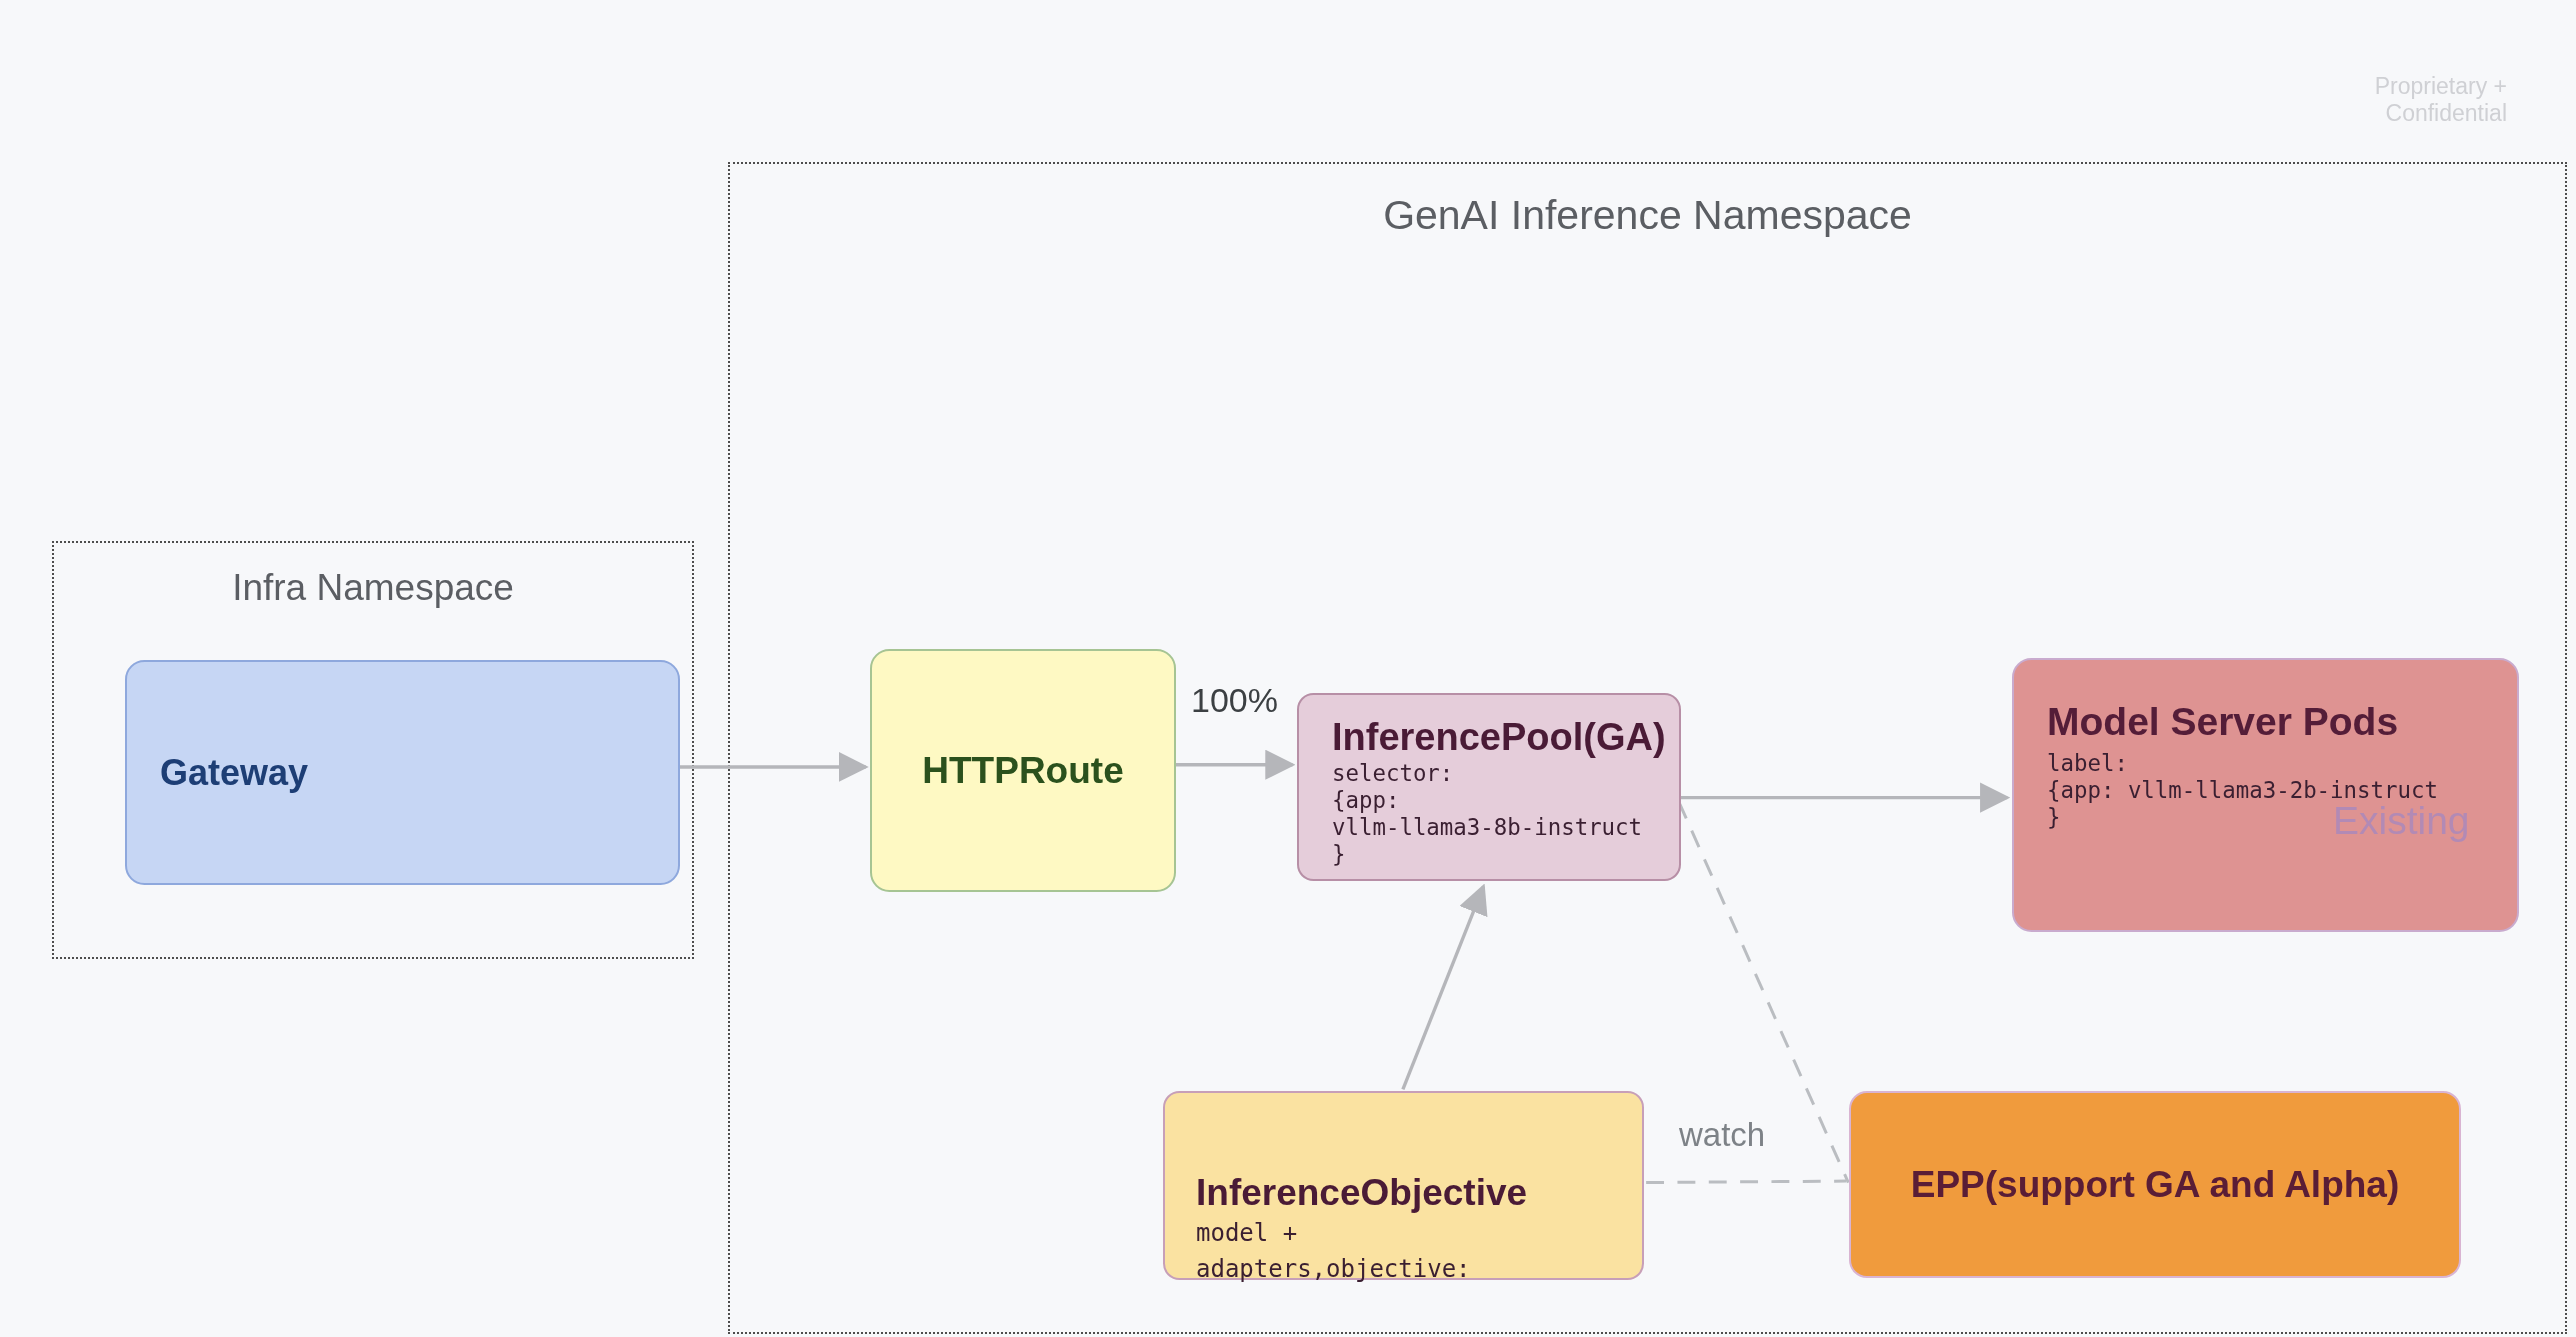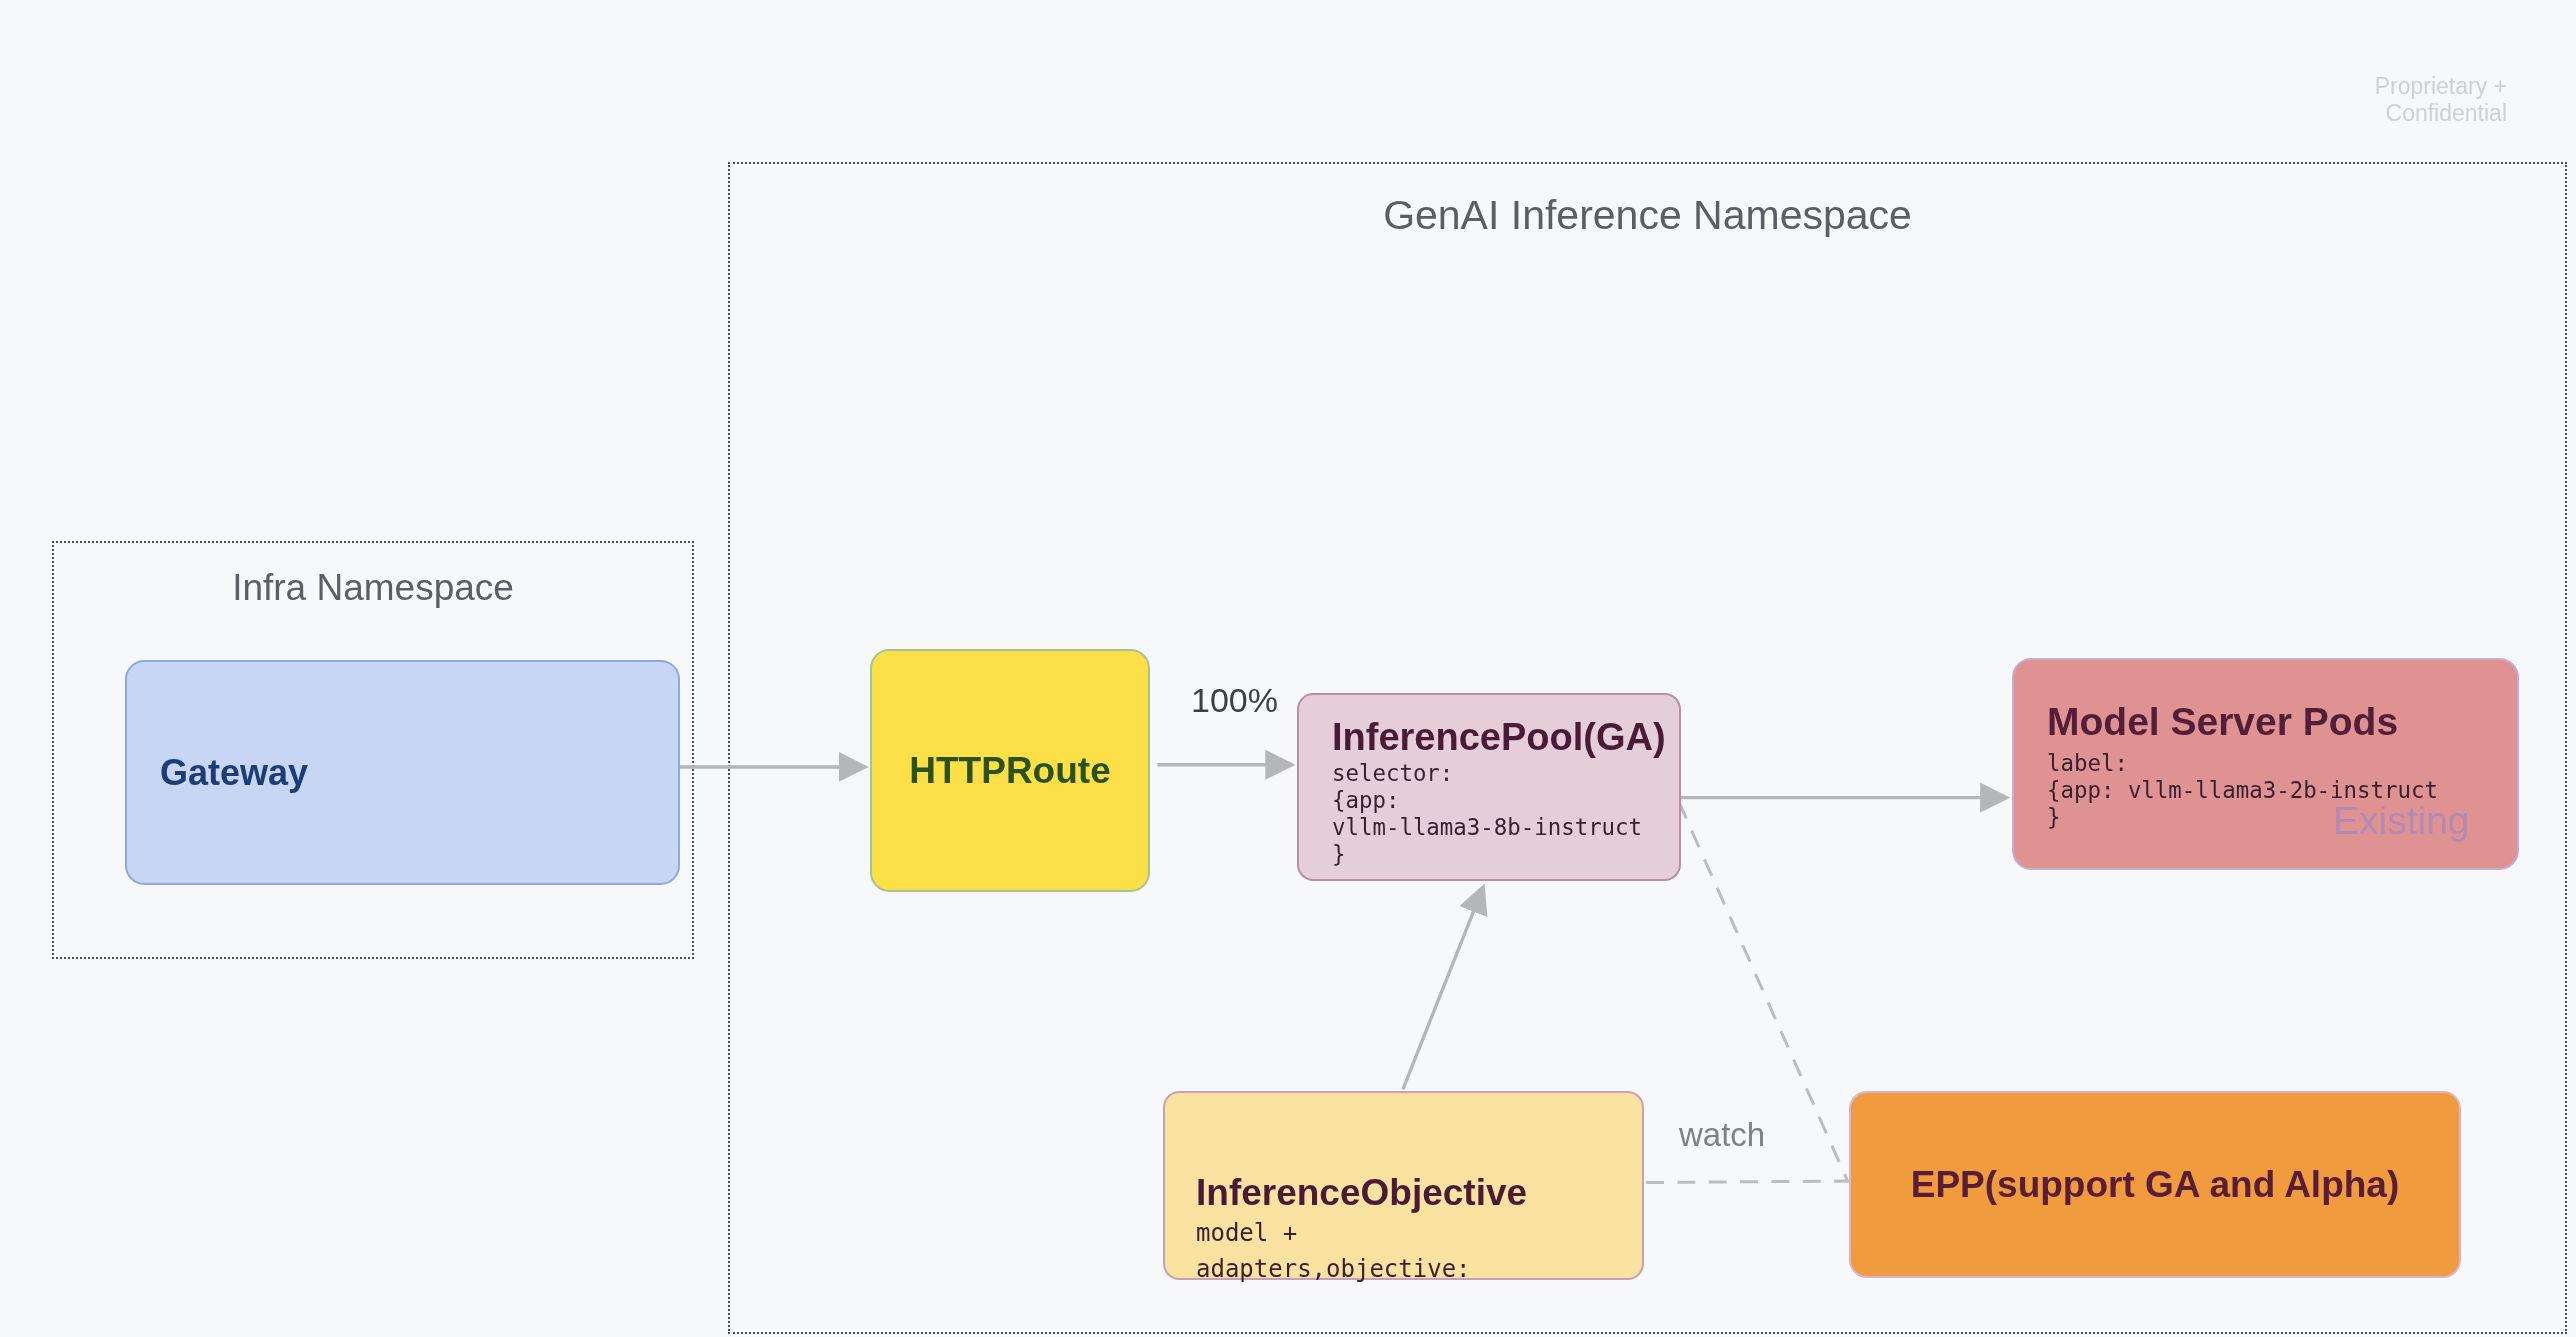--- a/index.html
+++ b/index.html
@@ -31,39 +31,39 @@
   .node{position:absolute;box-sizing:border-box;border:2.2px solid;}
 
   .node-gateway{
     left:125px;top:660px;width:555px;height:225px;border-radius:19.4px;
     background:#c6d6f4;border-color:#8ea8dd;
     display:flex;align-items:center;padding-left:33px;
   }
   .node-gateway .big-label{font-size:36px;font-weight:700;color:#1d3e75;}
 
   .node-httproute{
-    left:870px;top:649px;width:280px;height:243px;border-radius:19.4px;
-    background:#fde047;border-color:#a6c493;
+    left:870px;top:649px;width:306px;height:243px;border-radius:19.4px;
+    background:#fef9c3;border-color:#a6c493;
     display:flex;align-items:center;justify-content:center;
   }
   .node-httproute .big-label{font-size:37px;font-weight:700;color:#2b511d;}
 
   .node-pool{
     left:1297px;top:693px;width:384px;height:188px;border-radius:16.4px;
     background:#e5cdda;border-color:#b78fa6;
     padding:24px 0 0 33px;
   }
   .node-pool .node-title{font-size:38px;font-weight:700;color:#4a1b36;line-height:36px;}
   .node-pool .node-code{
     margin-top:4.5px;font-family:"DejaVu Sans Mono",monospace;
     font-size:22.4px;line-height:27px;color:#3a1f31;white-space:pre;
   }
 
   .node-pods{
-    left:2012px;top:658px;width:507px;height:212px;border-radius:19.4px;
+    left:2012px;top:658px;width:507px;height:274px;border-radius:19.4px;
     background:#de9392;border-color:#c9abce;
     padding:39px 0 0 33px;
   }
   .node-pods .node-title{font-size:39px;font-weight:700;color:#541d38;line-height:45px;}
   .node-pods .node-code{
     margin-top:6px;font-family:"DejaVu Sans Mono",monospace;
     font-size:22.4px;line-height:27px;color:#3a1f31;white-space:pre;
   }
   .badge-existing{
     position:absolute;left:319px;top:139px;

